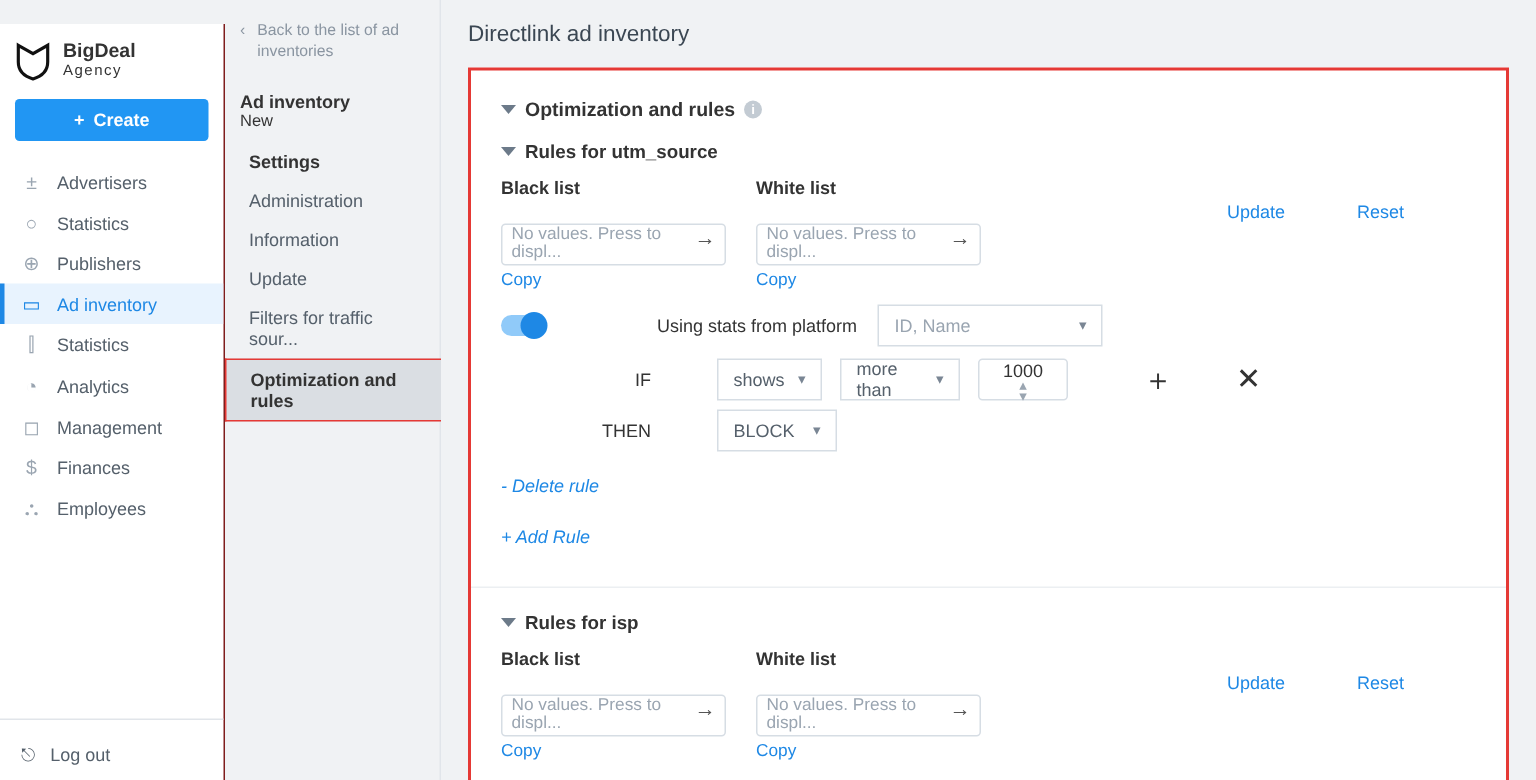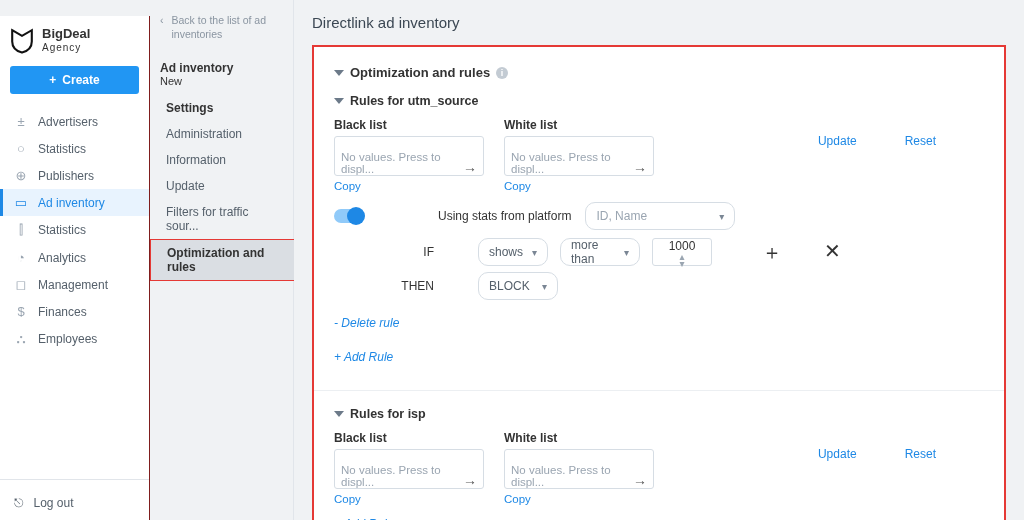--- a/index.html
+++ b/index.html
@@ -40,32 +40,32 @@
 
   .sect-head { display: flex; align-items: center; gap: 6px; font-size: 13px; font-weight: 700; color: #333; margin-bottom: 14px; }
   .caret { display: inline-block; width: 0; height: 0; border-left: 5px solid transparent; border-right: 5px solid transparent; border-top: 6px solid #6c7a89; }
   .info-dot { width: 12px; height: 12px; border-radius: 50%; background: #c3cbd3; color: #fff; font-size: 9px; display: inline-flex; align-items: center; justify-content: center; }
 
   .rules-head { display: flex; align-items: center; gap: 6px; font-size: 12.5px; font-weight: 700; color: #333; margin: 4px 0 10px; }
 
   .list-row { display: flex; align-items: flex-start; gap: 20px; margin-bottom: 2px; }
   .list-col { display: flex; flex-direction: column; gap: 4px; }
   .list-label { font-size: 12px; font-weight: 700; color: #333; }
-  .picker { width: 150px; height: 40px; border: 1px solid #d6dde4; border-radius: 3px; background: #fff; display: flex; align-items: flex-end; padding: 0 6px; justify-content: space-between; font-size: 11.5px; color: #9aa5b1; cursor: pointer; }
+  .picker { width: 150px; height: 28px; border: 1px solid #d6dde4; border-radius: 3px; background: #fff; display: flex; align-items: flex-start; padding: 0 6px; justify-content: space-between; font-size: 11.5px; color: #9aa5b1; cursor: pointer; margin-top: 13px; }
   .picker .arrow-right { color: #555; font-size: 14px; }
   .copy-link { color: #1e88e5; font-size: 11.5px; cursor: pointer; }
   .link { color: #1e88e5; font-size: 12px; cursor: pointer; }
   .upd-reset { display: flex; gap: 48px; margin-top: 16px; margin-left: auto; padding-right: 48px;}
 
   .toggle { width: 30px; height: 14px; background: #90caf9; border-radius: 14px; position: relative; cursor: pointer; }
   .toggle .knob { position: absolute; right: -1px; top: -2px; width: 18px; height: 18px; background: #1e88e5; border-radius: 50%; }
 
   .stats-row { display: flex; align-items: center; gap: 14px; margin: 10px 0 8px 0; }
   .stats-label { font-size: 12px; color: #333; margin-left: 60px; font-weight: 500;}
-  .select-like { height: 28px; border: 1px solid #d6dde4; border-radius: 10px; background: #fff; display: flex; align-items: center; padding: 0 10px; font-size: 12px; color: #55606b; gap: 8px; cursor: pointer; }
+  .select-like { height: 28px; border: 1px solid #d6dde4; border-radius: 0; background: #fff; display: flex; align-items: center; padding: 0 10px; font-size: 12px; color: #55606b; gap: 8px; cursor: pointer; }
   .select-like .chev { color: #7a8694; font-size: 10px; margin-left: auto; }
   .select-wide { width: 150px; color: #9aa5b1; }
 
   .cond-row { display: flex; align-items: center; gap: 12px; margin: 6px 0; }
   .cond-label { width: 100px; text-align: right; font-size: 12px; color: #333; font-weight: 500; }
   .num-input { width: 60px; height: 28px; border: 1px solid #d6dde4; border-radius: 3px; padding: 0 8px; font-size: 12px; display: flex; align-items: center; justify-content: space-between; flex-direction: column; }
   .num-input .stepper { font-size: 10px; color: #9aa5b1; line-height: 0.7; display: flex; flex-direction: column;}
   .cond-actions { margin-left: 38px; display: flex; gap: 42px; font-size: 20px; color: #333; }
   .cond-actions span { cursor: pointer; }
 

